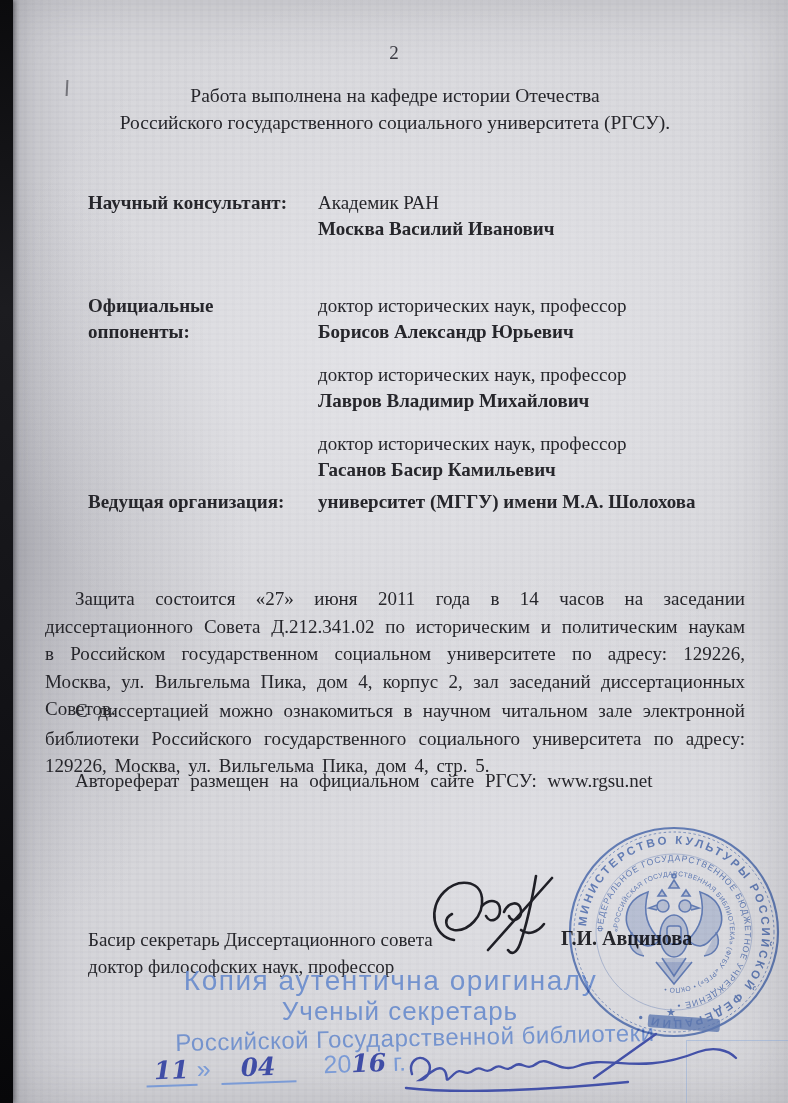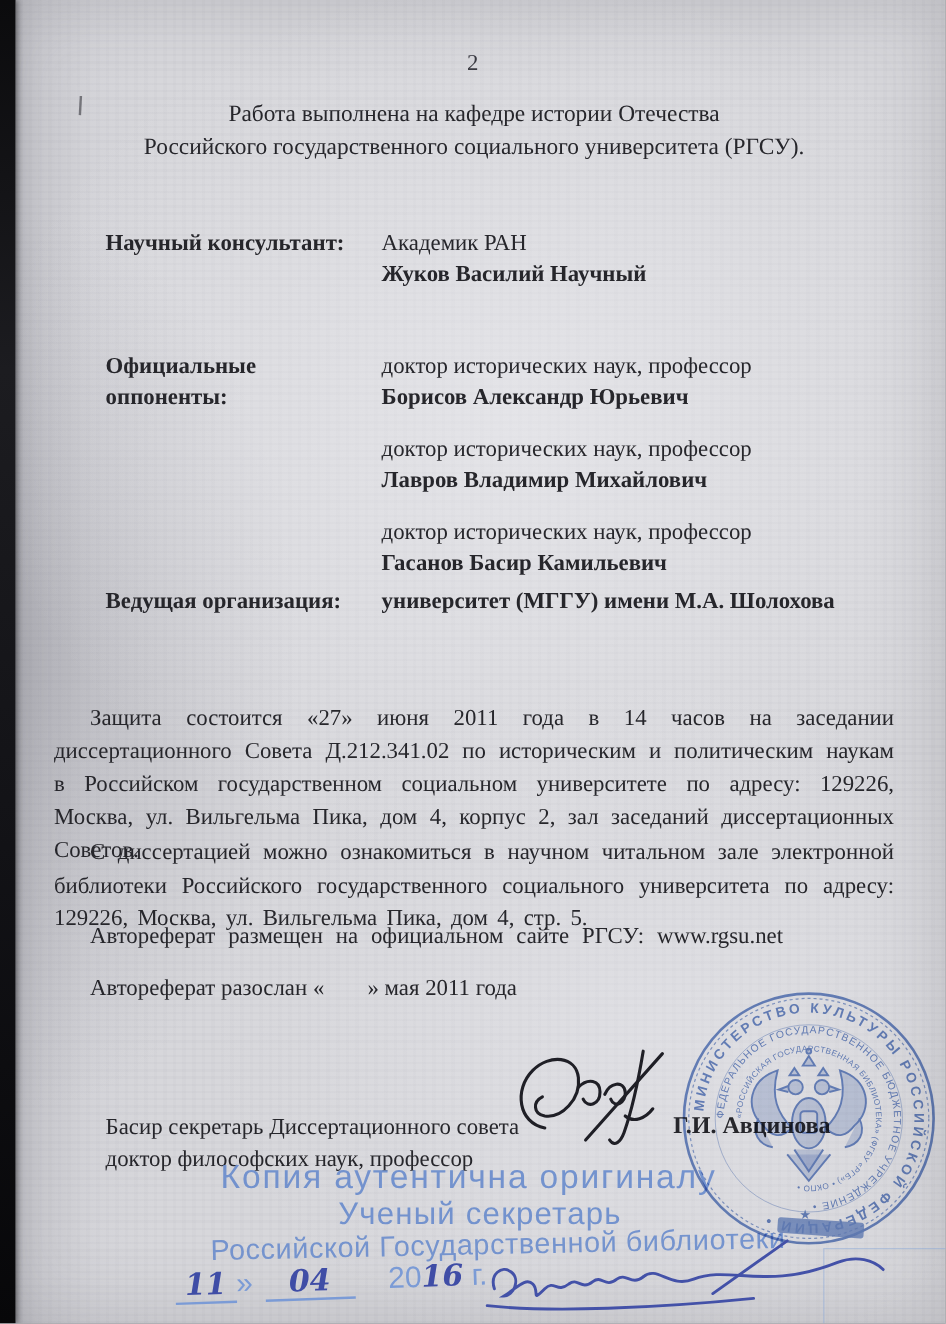--- a/index.html
+++ b/index.html
@@ -65,21 +65,21 @@
 
   <div class="header">
     <div>Работа выполнена на кафедре истории Отечества</div>
     <div>Российского государственного социального университета (РГСУ).</div>
   </div>
 
   <div class="row" style="top:190px;justify-content:center;">
     <div class="row-label">Научный консультант:</div>
     <div class="row-value">
       <div>Академик РАН</div>
-      <div class="bold">Жуков Василий Научный</div>
+      <div class="bold">Москва Василий Иванович</div>
     </div>
   </div>
 
   <div class="row" style="top:293px;justify-content:space-between;">
     <div class="row-label">Официальные оппоненты:</div>
     <div class="row-value">
       <div class="opp-group">
         <div>доктор исторических наук, профессор</div>
         <div class="bold">Борисов Александр Юрьевич</div>
       </div>
@@ -99,23 +99,20 @@
     <div class="row-value bold">
       <div>университет (МГГУ) имени М.А. Шолохова</div>
     </div>
   </div>
 
   <div class="para" style="top:585px;">Защита состоится «27» июня 2011 года в 14 часов на заседании диссертационного Совета Д.212.341.02 по историческим и политическим наукам в Российском государственном социальном университете по адресу: 129226, Москва, ул. Вильгельма Пика, дом 4, корпус 2, зал заседаний диссертационных Советов.</div>
   <div class="para" style="top:697px;word-spacing:3px;">С диссертацией можно ознакомиться в научном читальном зале электронной библиотеки Российского государственного социального университета по адресу: 129226, Москва, ул. Вильгельма Пика, дом 4, стр. 5.</div>
 
   <div class="oneline ws" style="top:770px;">Автореферат размещен на официальном сайте РГСУ: www.rgsu.net</div>
 
-  <div class="oneline" style="top:813px;">
-    <span>Автореферат разослан «</span><span class="gap-spacer"></span><span>» мая 2011 года</span>
-  </div>
 
   <div class="sig-block">
     <div>Басир секретарь Диссертационного совета</div>
     <div>доктор философских наук, профессор</div>
   </div>
   <div class="sig-name">Г.И. Авцинова</div>
 
   <svg class="black-sig" width="150" height="108" viewBox="0 0 150 108">
     <g fill="none" stroke="#1f1f26" stroke-width="2.6" stroke-linecap="round">
       <path d="M30,74 C8,70 4,42 20,26 C34,12 56,14 58,32 C60,50 44,66 30,64 C20,62 20,52 28,48"></path>

